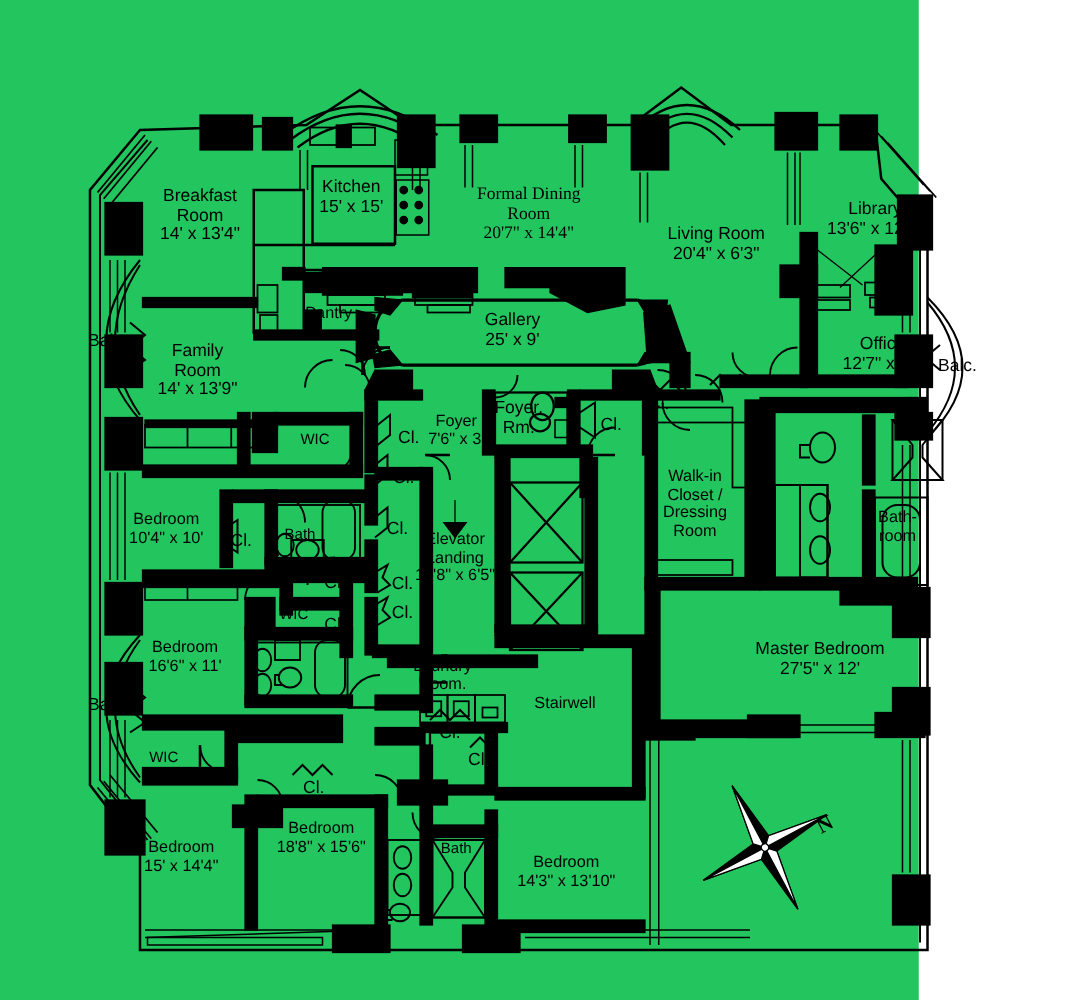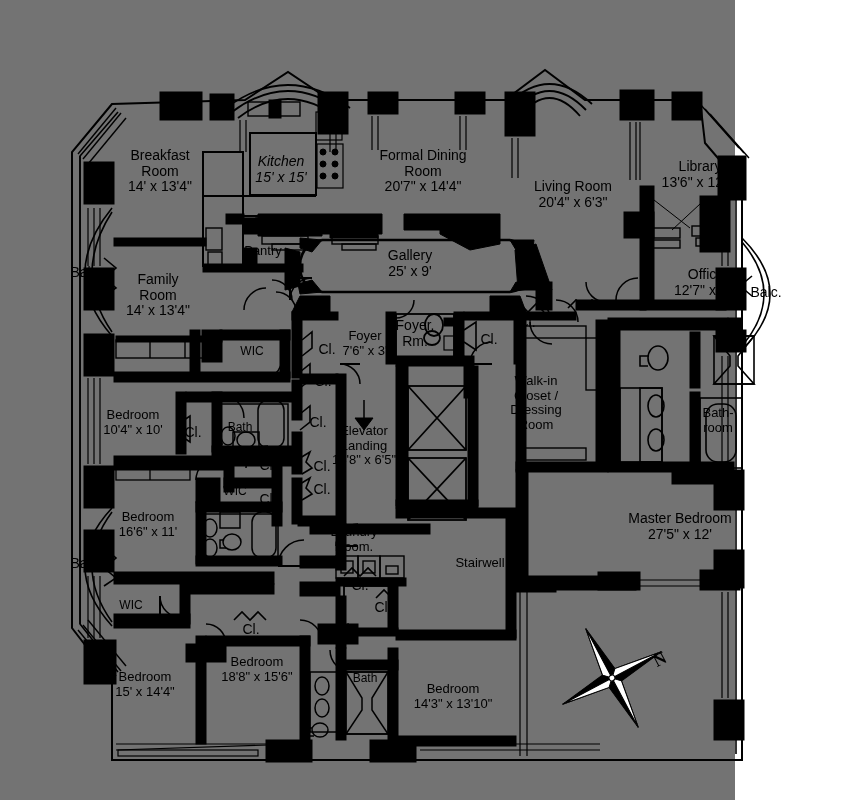--- a/index.html
+++ b/index.html
@@ -1,18 +1,18 @@
 <!DOCTYPE html>
 <html><head>
 <meta charset="utf-8">
 <style>
   html,body{margin:0;padding:0;background:#ffffff;}
   body{width:854px;height:800px;overflow:hidden;
        font-family:"Liberation Sans","DejaVu Sans",sans-serif;}
-  #plan{position:relative;width:735px;height:800px;background:#737373;}
+  #plan{position:relative;width:735px;height:800px;background:#22c55e;}
   #plan svg{position:absolute;left:0;top:0;}
   .lbl{position:absolute;color:#000;text-align:center;line-height:1.12;
        white-space:pre;transform:translate(-50%,-50%);pointer-events:none;}
   .rm  {font-size:14px;}
   .rm2 {font-size:13px;}
   .sm  {font-size:12px;}
   .xs  {font-size:14px;}
 </style>
 </head>
 <body>
@@ -483,61 +483,61 @@
       </g>
       <circle cx="0" cy="0" r="3" fill="#fff" stroke="#000" stroke-width="1.2"></circle>
     </g>
   </g>
 </svg>
 
 <div id="room-labels">
       <div class="lbl rm" style="left: 160px; top: 172px;">Breakfast
 Room
 14' x 13'4"</div>
-      <div class="lbl rm" style="left: 281px; top: 170px; font-style: italic;">Kitchen
+      <div class="lbl rm" style="left: 281px; top: 157px;">Kitchen
 15' x 15'</div>
-      <div class="lbl rm" style="left: 423px; top: 172px;">Formal Dining
+      <div class="lbl rm" style="left: 423px; top: 172px; font-family: Liberation Serif, serif;">Formal Dining
 Room
 20'7" x 14'4"</div>
       <div class="lbl rm" style="left: 573px; top: 195px;">Living Room
 20'4" x 6'3"</div>
       <div class="lbl rm" style="left: 700px; top: 175px;">Library
 13'6" x 12'3"</div>
       <div class="lbl rm2" style="left: 263px; top: 251px;">Pantry</div>
       <div class="lbl rm" style="left: 158px; top: 296px;">Family
 Room
-14' x 13'4"</div>
+14' x 13'9"</div>
       <div class="lbl rm" style="left: 410px; top: 264px;">Gallery
 25' x 9'</div>
       <div class="lbl rm" style="left: 706px; top: 283px;">Office
 12'7" x 10'</div>
       <div class="lbl rm2" style="left: 365px; top: 344px;">Foyer
 7'6" x 3'</div>
       <div class="lbl xs" style="left: 415px; top: 334px;">Foyer.
 Rm.</div>
-      <div class="lbl rm2" style="left: 536px; top: 403px;">Walk-in
+      <div class="lbl rm2" style="left: 556px; top: 403px;">Walk-in
 Closet /
 Dressing
 Room</div>
       <div class="lbl rm2" style="left: 718px; top: 421px;">Bath-
 room</div>
       <div class="lbl rm2" style="left: 364px; top: 446px;">Elevator
 Landing
 14'8" x 6'5"</div>
       <div class="lbl rm2" style="left: 133px; top: 423px;">Bedroom
 10'4" x 10'</div>
       <div class="lbl sm" style="left: 240px; top: 428px;">Bath</div>
       <div class="lbl rm2" style="left: 148px; top: 525px;">Bedroom
 16'6" x 11'</div>
       <div class="lbl sm" style="left: 236px; top: 562px;">Bath</div>
-      <div class="lbl rm" style="left: 656px; top: 527px; margin-left: 24px;">Master Bedroom
+      <div class="lbl rm" style="left: 656px; top: 527px;">Master Bedroom
 27'5" x 12'</div>
       <div class="lbl rm2" style="left: 354px; top: 540px; text-align: center;">Laundry
 Room.</div>
-      <div class="lbl rm2" style="left: 452px; top: 563px; margin-left: 28px;">Stairwell</div>
+      <div class="lbl rm2" style="left: 452px; top: 563px;">Stairwell</div>
       <div class="lbl rm2" style="left: 145px; top: 685px;">Bedroom
 15' x 14'4"</div>
       <div class="lbl rm2" style="left: 257px; top: 670px;">Bedroom
 18'8" x 15'6"</div>
       <div class="lbl sm" style="left: 365px; top: 679px;">Bath</div>
       <div class="lbl rm2" style="left: 453px; top: 697px;">Bedroom
 14'3" x 13'10"</div>
     </div>
 <div id="closet-labels">
       <div class="lbl sm" style="left: 252px; top: 352px;">WIC</div>

